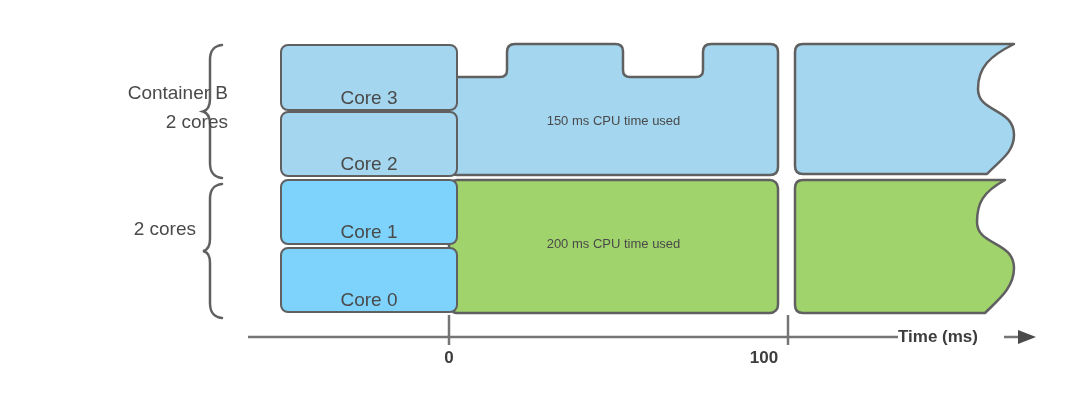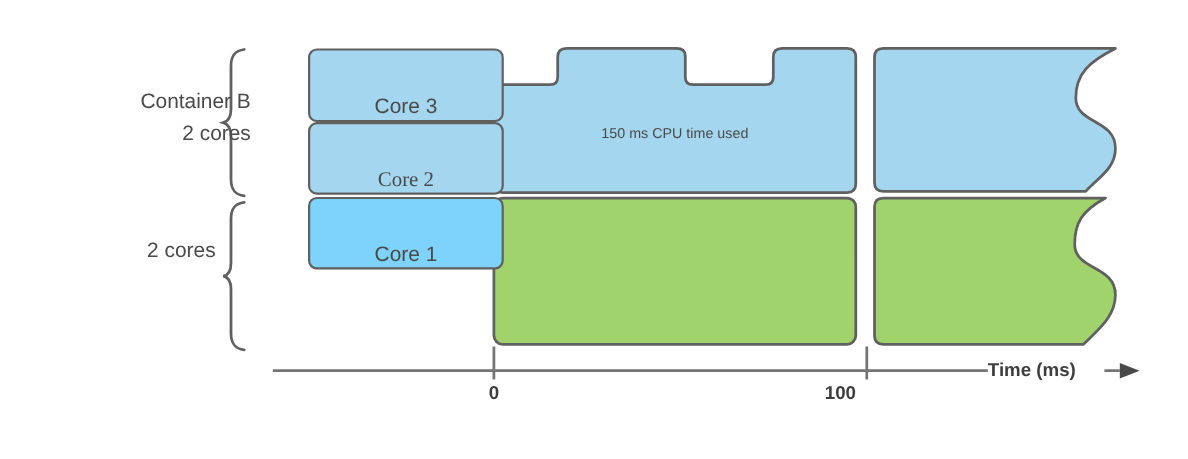--- a/index.html
+++ b/index.html
@@ -111,26 +111,30 @@
     <div>Container B</div>
     <div>2 cores</div>
   </div>
   <div class="side-label" style="top: 214px; right: 884px;">
     <div>2 cores</div>
   </div>
 
   <div class="core-box core-blue" style="top: 44px; height: 67px;">
       <span>Core 3</span>
     </div>
-  <div class="core-box core-blue" style="top: 111px; height: 66px; font-family: Liberation Serif, serif;">
+  <div class="core-box core-blue" style="top: 111px; height: 66px;">
       <span>Core 2</span>
     </div>
   <div class="core-box core-green" style="top: 179px; height: 66px;">
       <span>Core 1</span>
     </div>
+  <div class="core-box core-green" style="top: 247px; height: 66px;">
+      <span>Core 0</span>
+    </div>
 
   <div class="usage-label" style="top: 113px;">150 ms CPU time used</div>
+  <div class="usage-label" style="top: 236px;">200 ms CPU time used</div>
 
   <div class="tick-label" style="left: 449px;">0</div>
   <div class="tick-label" style="left: 764px;">100</div>
   <div class="time-label">Time (ms)</div>
 
 </div>
 
 </body></html>

